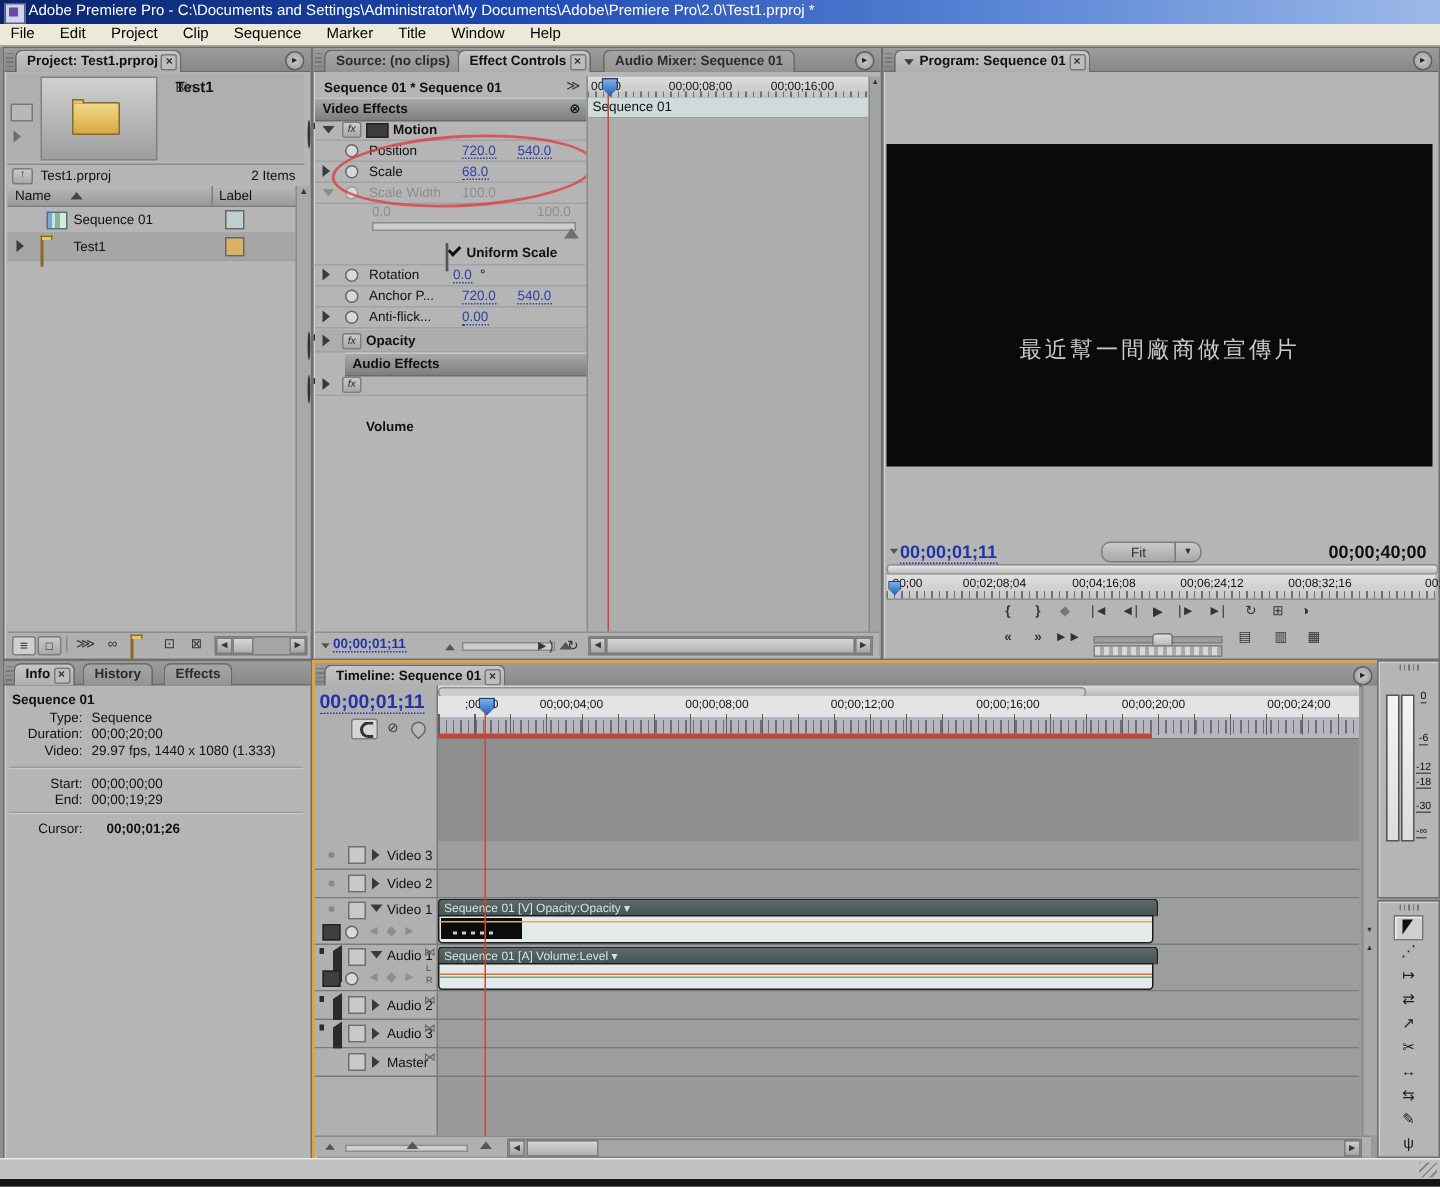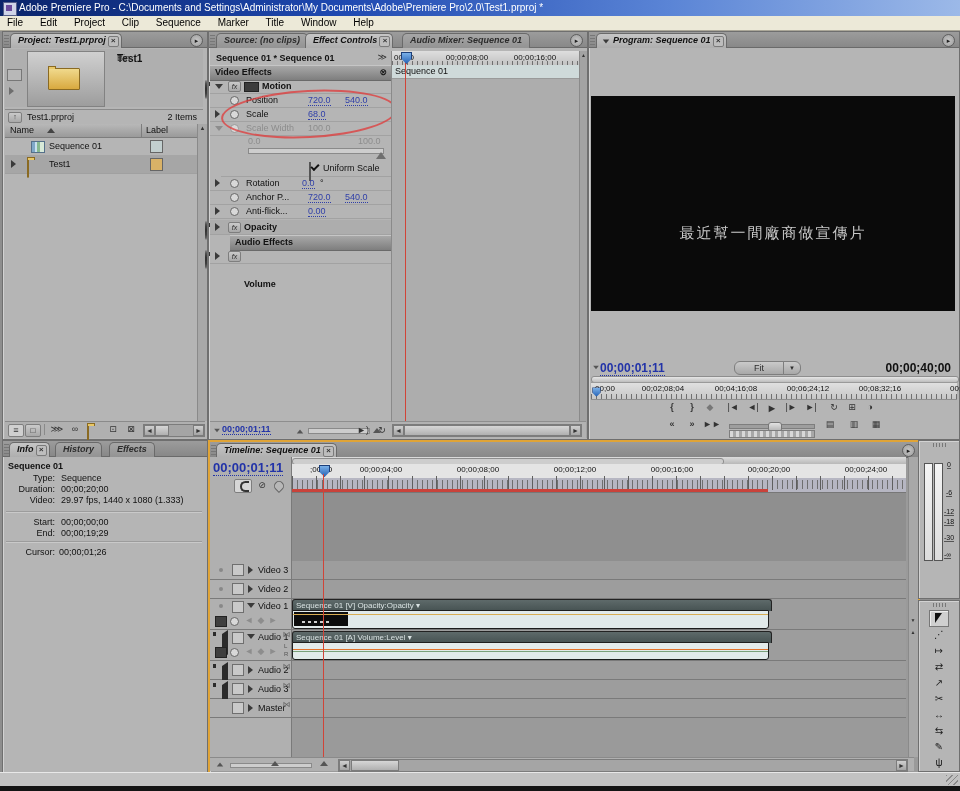--- a/index.html
+++ b/index.html
@@ -18,21 +18,21 @@
   #appicon{position:absolute;left:3px;top:2px;width:12px;height:12px;background:#cfd4e8;border:1px solid #56608a;}
   #appicon:after{content:"";position:absolute;left:2px;top:2px;width:6px;height:6px;background:#6a4a9c;}
   #menubar{position:absolute;left:0;top:16px;width:960px;height:14px;background:#ece9d8;border-bottom:1px solid #aca899;font-size:10px;}
   .menuitem{display:inline-block;padding:0 7px;line-height:14px;color:#000;}
   #statusbar{position:absolute;left:0;top:772px;width:960px;height:14px;background:#c2c2c2;border-top:1px solid #e8e8e8;}
   #sizegrip{position:absolute;right:2px;top:2px;width:12px;height:10px;
     background:repeating-linear-gradient(135deg,#8a8a8a 0 1px,transparent 1px 4px);}
   #bottomstrip{position:absolute;left:0;top:786px;width:960px;height:5px;background:#141414;}
   
   .panel{position:absolute;background:#b5b5b5;border:1px solid #6f6f6f;box-shadow:inset 1px 1px 0 #d2d2d2;}
-  .tabbar{position:absolute;left:0;right:0;top:0;height:15px;background:linear-gradient(#9c9c9c,#888);border-bottom:1px solid #6a6a6a;font-style:italic;}
+  .tabbar{position:absolute;left:0;right:0;top:0;height:15px;background:linear-gradient(#9c9c9c,#888);border-bottom:1px solid #6a6a6a;}
   .gripdots{position:absolute;left:1px;top:2px;width:5px;height:11px;
     background:repeating-linear-gradient(0deg,#777 0 1px,transparent 1px 3px);}
   .tab{position:absolute;top:1px;height:13px;line-height:13px;padding:0 15px 1px 7px;font-size:9px;font-weight:bold;color:#101010;
     background:linear-gradient(#c6c6c6,#aeaeae);border:1px solid #6a6a6a;border-bottom:none;border-radius:5px 5px 0 0;white-space:nowrap;}
   .tab.off{background:linear-gradient(#a6a6a6,#939393);color:#2c2c2c;padding-right:7px;}
   .tab .x{position:absolute;right:2px;top:2px;width:9px;height:9px;line-height:8px;text-align:center;font-size:8px;font-weight:bold;
     border:1px solid #7a7a7a;background:#bdbdbd;border-radius:2px;color:#333;}
   .pmenu{position:absolute;width:11px;height:11px;border:1px solid #5e5e5e;border-radius:50%;background:radial-gradient(#c8c8c8,#9a9a9a);
     font-size:7px;line-height:11px;text-align:center;color:#222;}
   
@@ -214,21 +214,21 @@
       <span class="abs f9" style="left:98px;top:2px;color:#8d8d8d;">100.0</span>
     </div>
 
     <div class="abs" style="left:1px;top:103px;width:181px;height:26px;">
       <span class="abs f9" style="left:38px;top:1px;color:#8d8d8d;">0.0</span>
       <span class="abs f9" style="left:148px;top:1px;color:#8d8d8d;">100.0</span>
       <div class="abs" style="left:38px;top:13px;width:134px;height:4px;background:#cdcdcd;border:1px solid #8a8a8a;"></div>
       <div class="tri-u abs" style="left:166px;top:17px;border-bottom-color:#6f6f6f;border-left-width:5px;border-right-width:5px;border-bottom-width:7px;"></div>
     </div>
 
-    <div class="abs rowsep" style="left:12px;top:129px;width:181px;height:15px;">
+    <div class="abs rowsep" style="left:0;top:129px;width:181px;height:15px;font-weight:bold;">
       <span class="chk on abs" style="left:88px;top:2px;"></span>
       <span class="abs f9" style="left:102px;top:2px;">Uniform Scale</span>
     </div>
 
     <div class="abs rowsep" style="left:1px;top:144px;width:181px;height:14px;">
       <span class="tri-r abs" style="left:5px;top:3px;"></span>
       <span class="circ abs" style="left:20px;top:3px;"></span>
       <span class="abs f9" style="left:36px;top:2px;">Rotation</span>
       <span class="abs f9 link" style="left:92px;top:2px;">0.0</span>
       <span class="abs f9" style="left:110px;top:2px;">°</span>
@@ -394,21 +394,21 @@
       <span class="abs" style="right:148px;">Start:</span>
         <span class="abs" style="left:58px;">00;00;00;00</span>
     </div>
     <div class="abs f9" style="left:0;top:87px;width:200px;">
       <span class="abs" style="right:148px;">End:</span>
         <span class="abs" style="left:58px;">00;00;19;29</span>
     </div>
     <div class="abs" style="left:3px;top:100px;width:196px;height:1px;background:#9c9c9c;border-bottom:1px solid #c9c9c9;"></div>
     <div class="abs f9" style="left:0;top:106px;width:200px;">
       <span class="abs" style="right:148px;">Cursor:</span>
-        <span class="abs" style="left:56px;">00;00;01;26</span>
+        <span class="abs" style="left:68px;font-weight:bold;">00;00;01;26</span>
     </div>
   </div>
 
   <div class="panel" style="left:208px;top:440px;width:708px;height:330px;border:2px solid #e0a437;background:#9a9a9a;">
     <div class="tabbar">
       <div class="gripdots"></div>
       <div class="tab" style="left:6px;">
         <span>Timeline: Sequence 01</span>
         <span class="x">×</span>
       </div>

